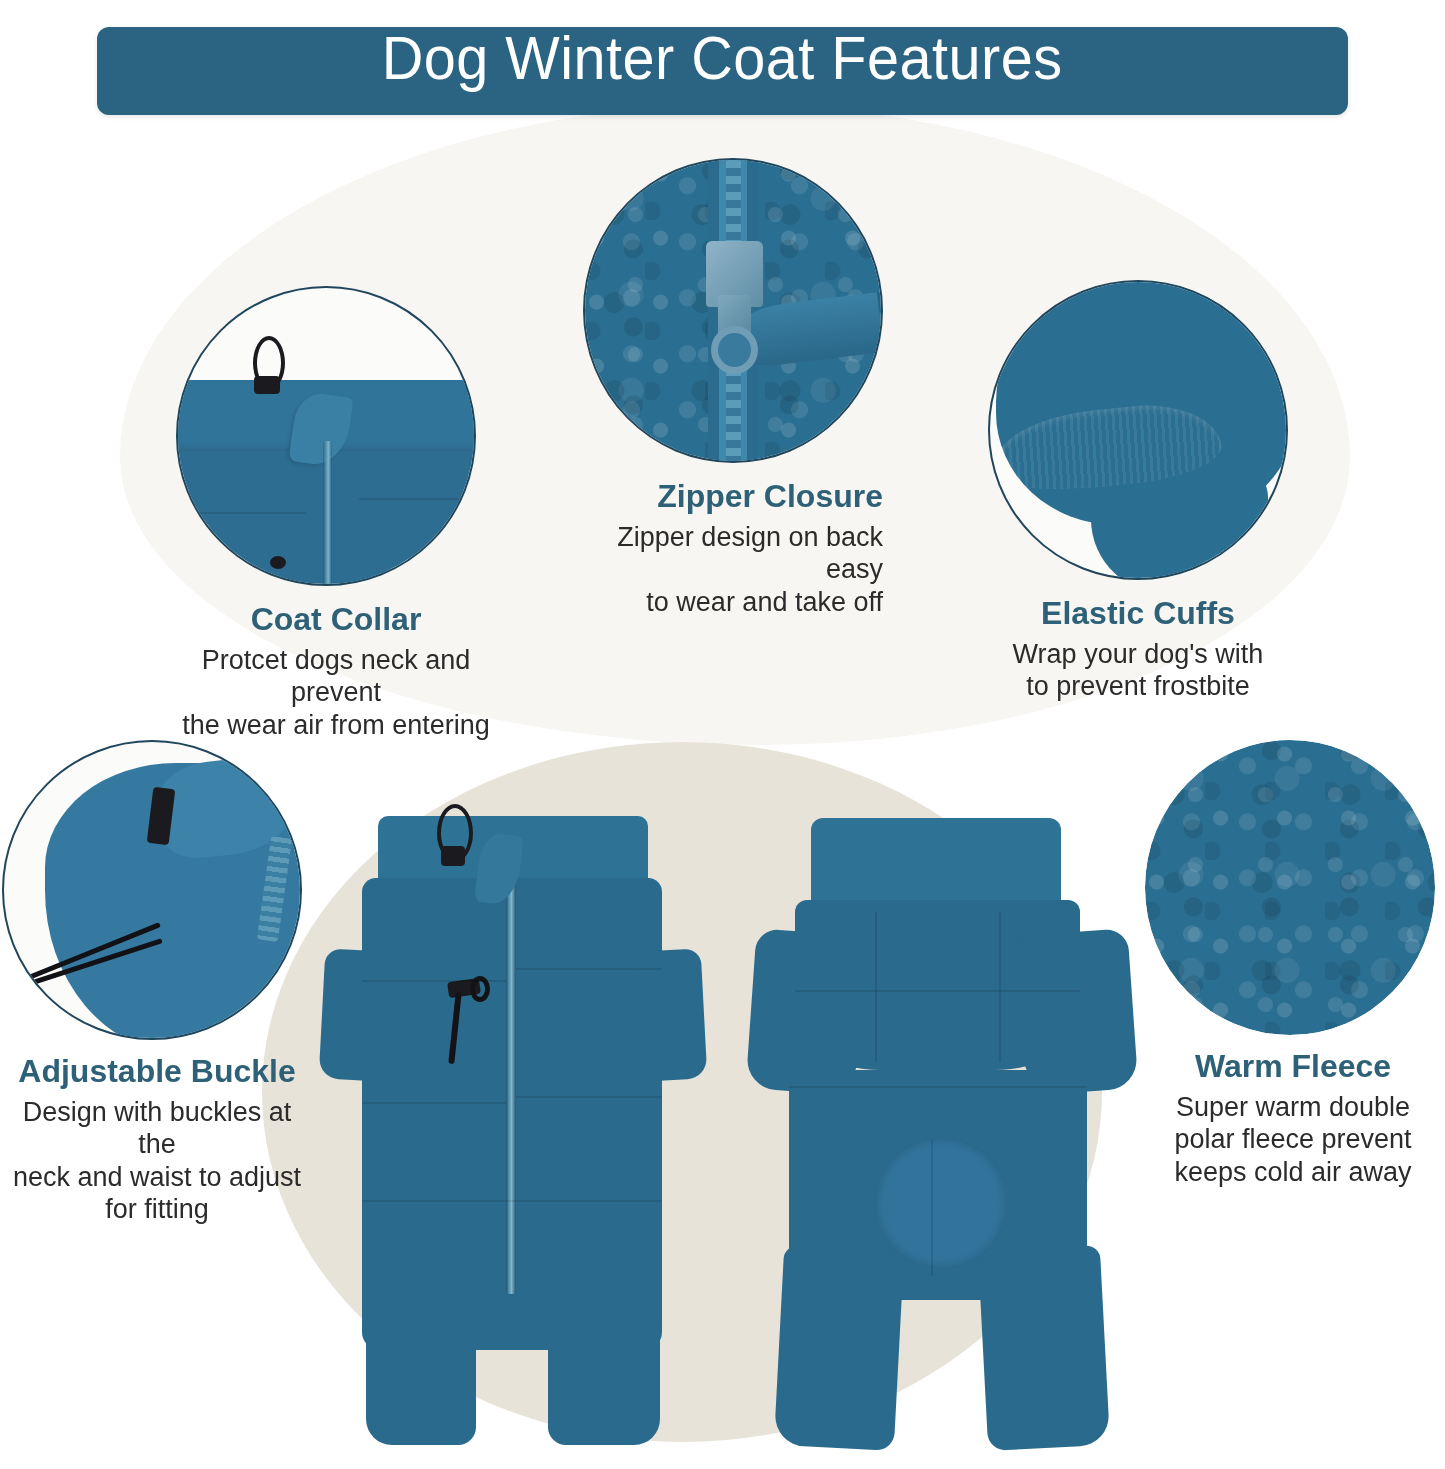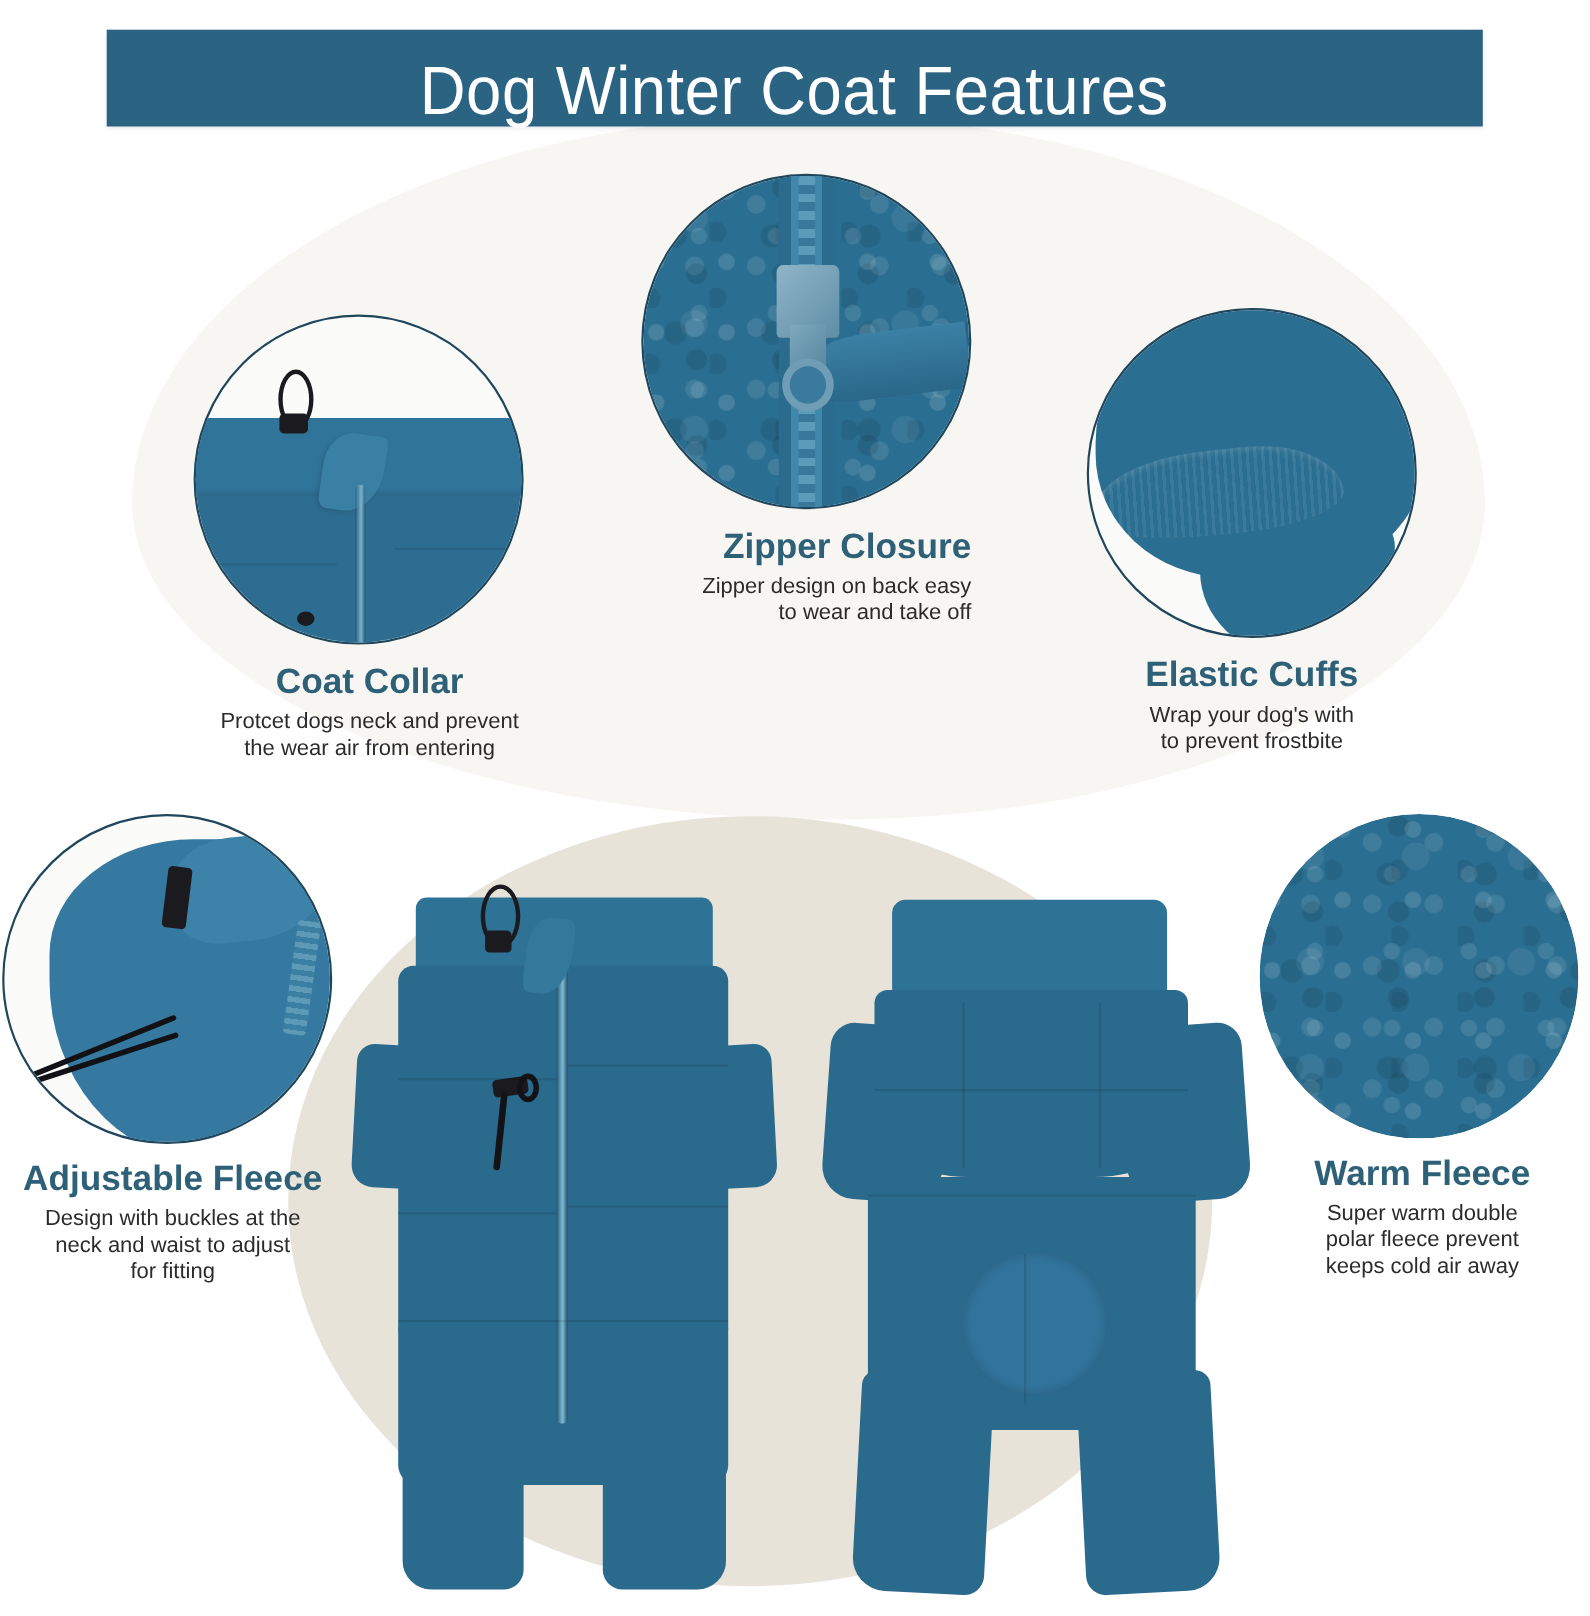--- a/index.html
+++ b/index.html
@@ -41,23 +41,23 @@
   }
 
   
   .title-banner {
     position: absolute;
     left: 97px;
     top: 27px;
     width: 1251px;
     height: 88px;
     background: #2b6483;
-    border-radius: 0;
+    border-radius: 12px;
     display: flex;
-    align-items: flex-end;
+    align-items: flex-start;
     justify-content: center;
     box-shadow: 0 2px 5px rgba(0,0,0,0.10);
     z-index: 5;
   }
   .title-text {
     color: #ffffff;
     font-size: 62px;
     line-height: 1;
     font-weight: 400;
     letter-spacing: 0.5px;
@@ -72,21 +72,21 @@
   .feature-title {
     color: #2e6178;
     font-weight: bold;
     font-size: 32px;
     line-height: 1.12;
     margin: 0 0 6px 0;
     white-space: nowrap;
   }
   .feature-desc {
     color: #2b2b2b;
-    font-size: 20px;
+    font-size: 27px;
     line-height: 1.2;
     margin: 0;
     white-space: pre-line;
   }
 
   
   .circle-photo {
     position: relative;
     border-radius: 50%;
     overflow: hidden;
@@ -377,21 +377,21 @@
   <div class="feature" style="left:2px; top:740px; width:310px;">
     <div class="circle-photo ringed" style="width:300px; height:300px;">
       <div class="buckle-fabric"></div>
       <div class="buckle-fold"></div>
       <div class="buckle-zip"></div>
       <div class="cord-strand" style="left:6px; top:180px; width:150px; transform:rotate(-22deg);"></div>
       <div class="cord-strand" style="left:8px; top:196px; width:150px; transform:rotate(-18deg);"></div>
       <div class="cordlock" style="left:146px; top:46px; width:22px; height:56px; transform:rotate(7deg);"></div>
     </div>
     <div class="feature-caption" style="margin-top:14px;">
-      <p class="feature-title">Adjustable Fleece</p>
+      <p class="feature-title">Adjustable Buckle</p>
       <p class="feature-desc">Design with buckles at the
 neck and waist to adjust
 for fitting</p>
     </div>
   </div>
 
   <div class="feature" style="left:1145px; top:740px; width:296px;">
     <div class="circle-photo" style="width:290px; height:295px;">
       <div class="fleece fleece-solid"></div>
     </div>

